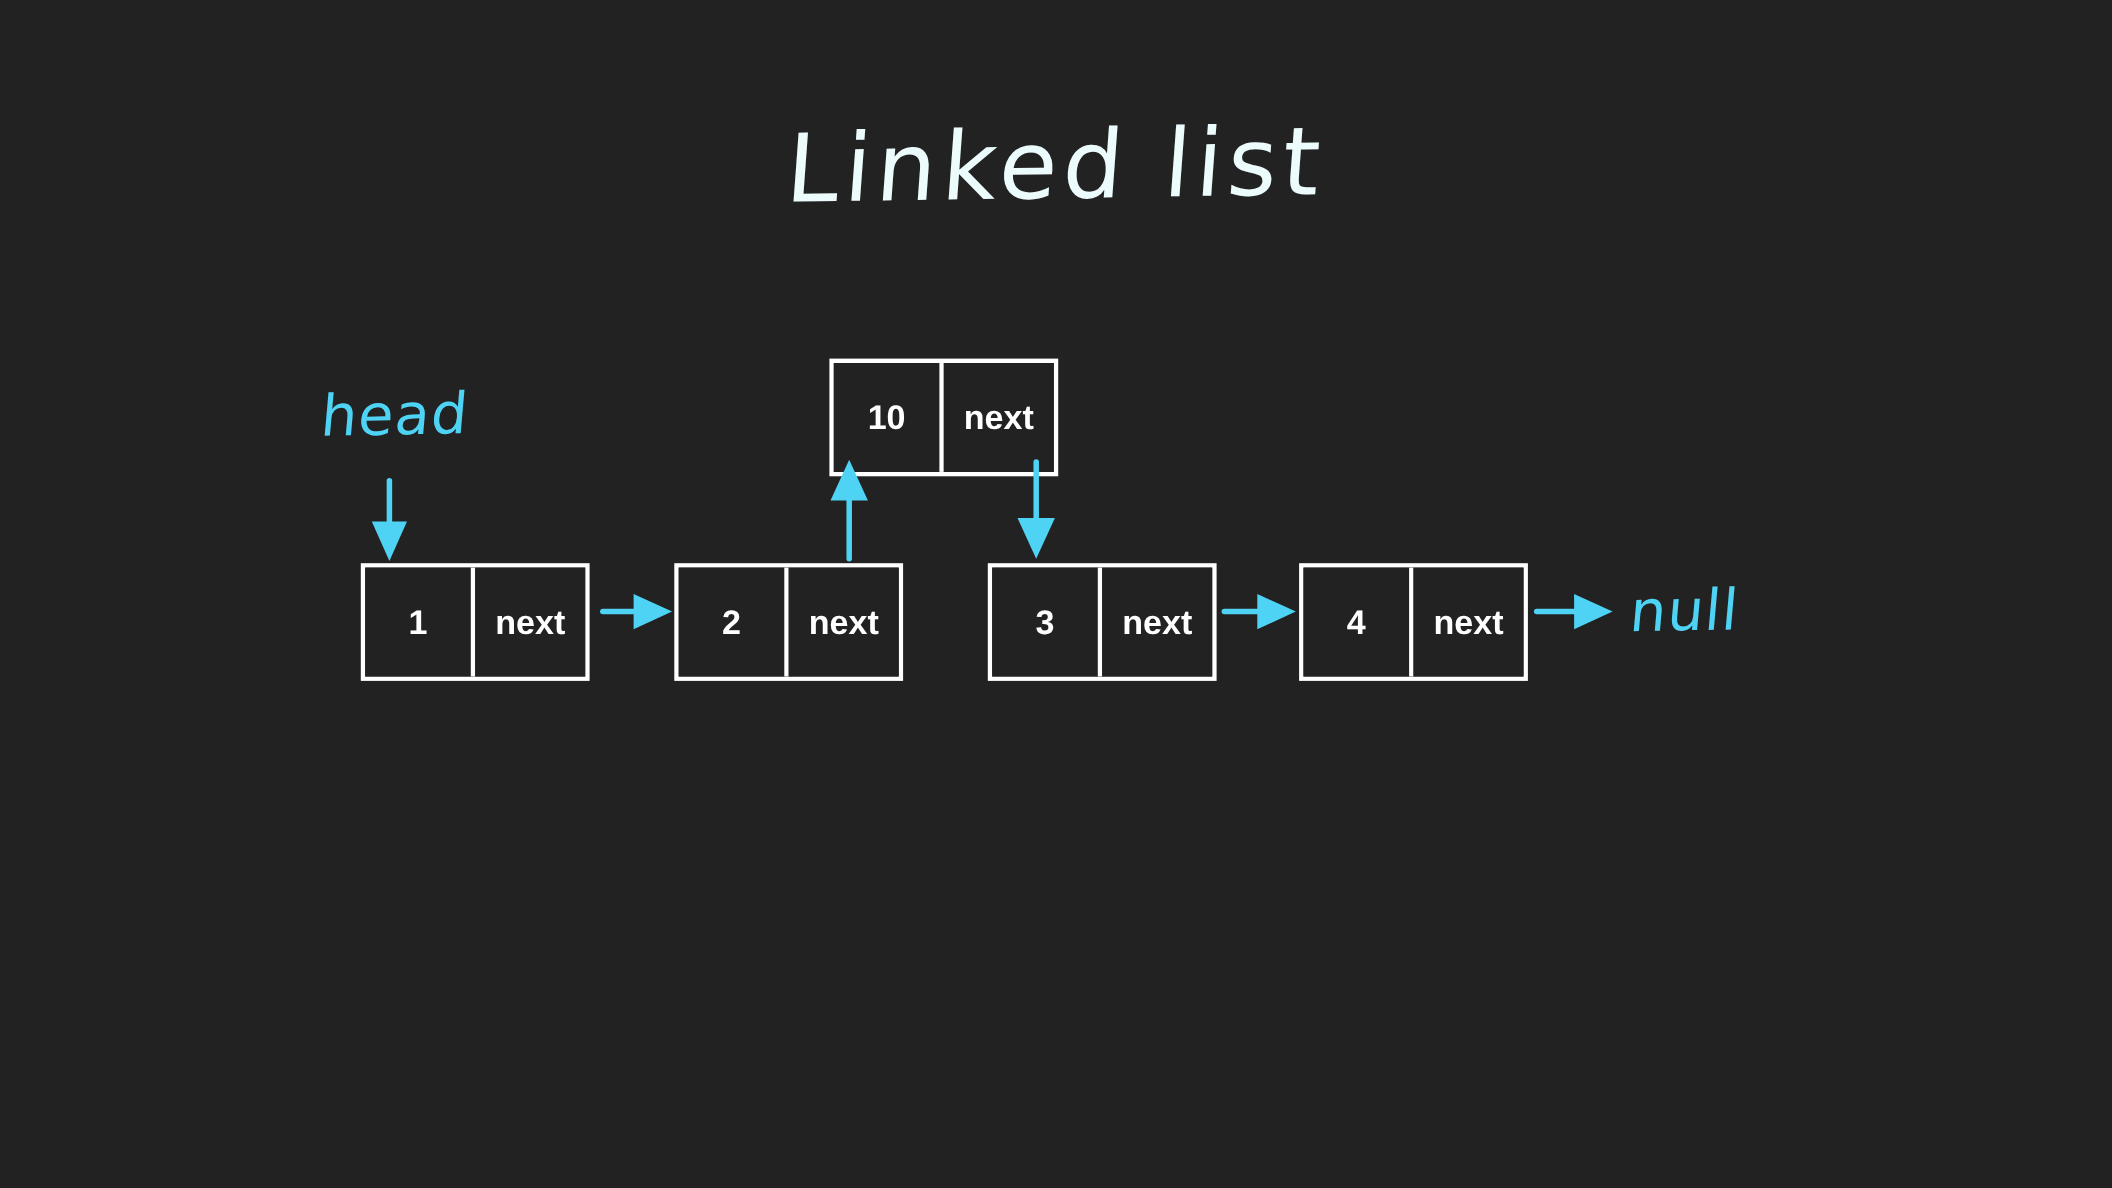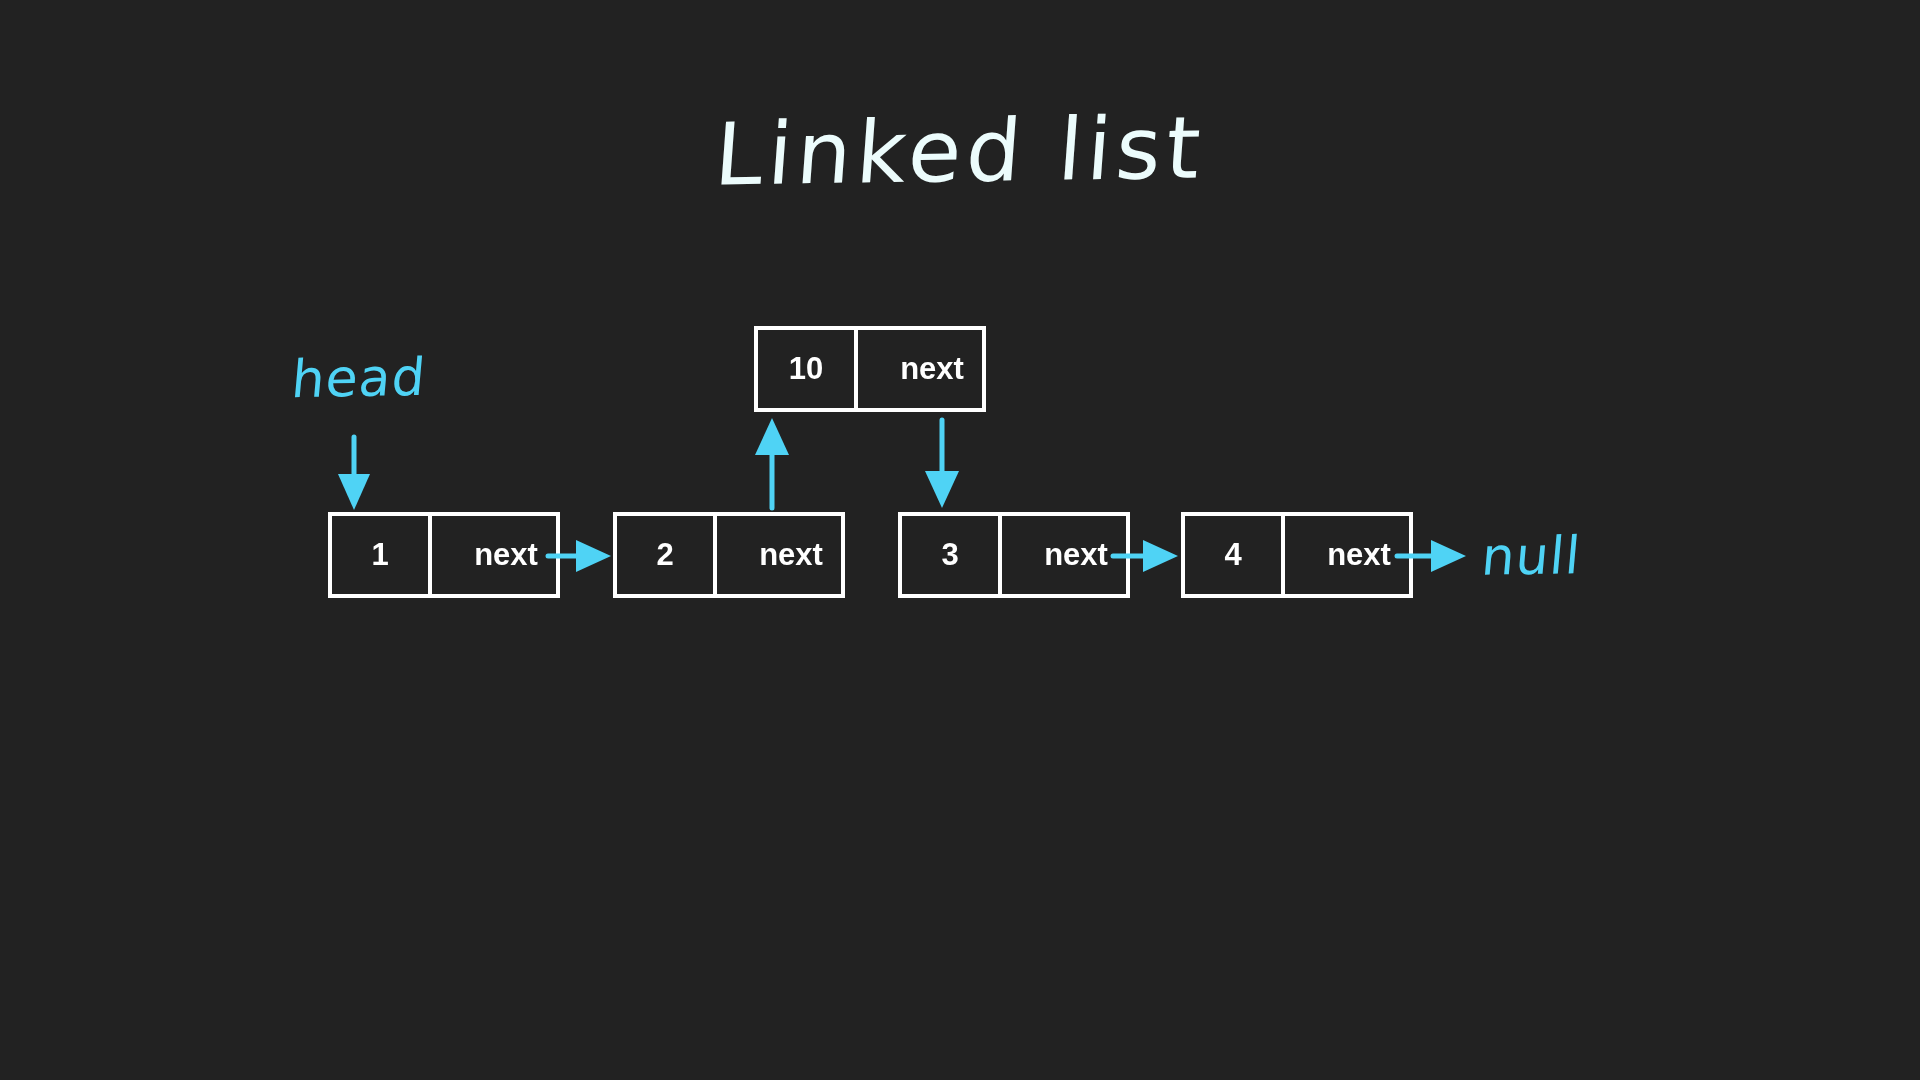--- a/index.html
+++ b/index.html
@@ -37,22 +37,21 @@
     white-space: nowrap;
   }
 
   
   .node {
     position: absolute;
     display: flex;
     box-sizing: border-box;
     border: 4px solid #ffffff;
     background: #222222;
-    height: 86px;
-    gap: 24px;
+    height: 107px;
   }
   .cell {
     box-sizing: border-box;
     display: flex;
     align-items: center;
     justify-content: center;
     color: #ffffff;
     font-family: "Liberation Sans", sans-serif;
     font-weight: bold;
     font-size: 31px;

